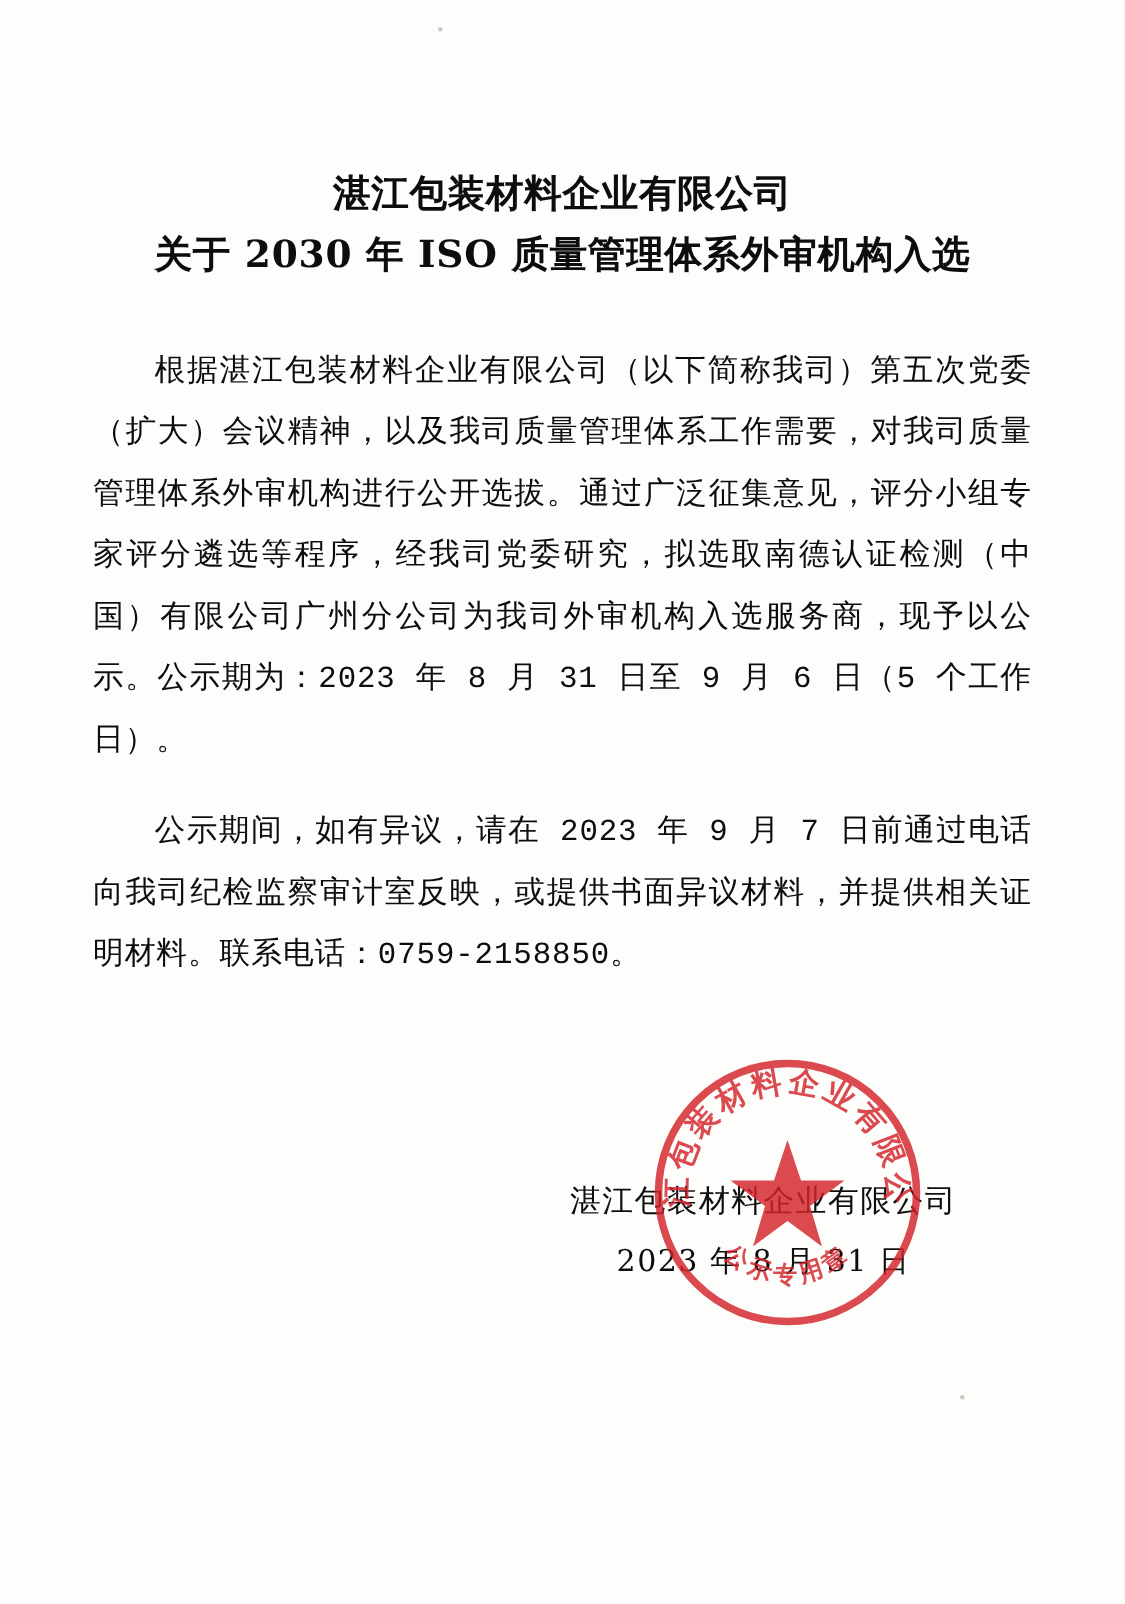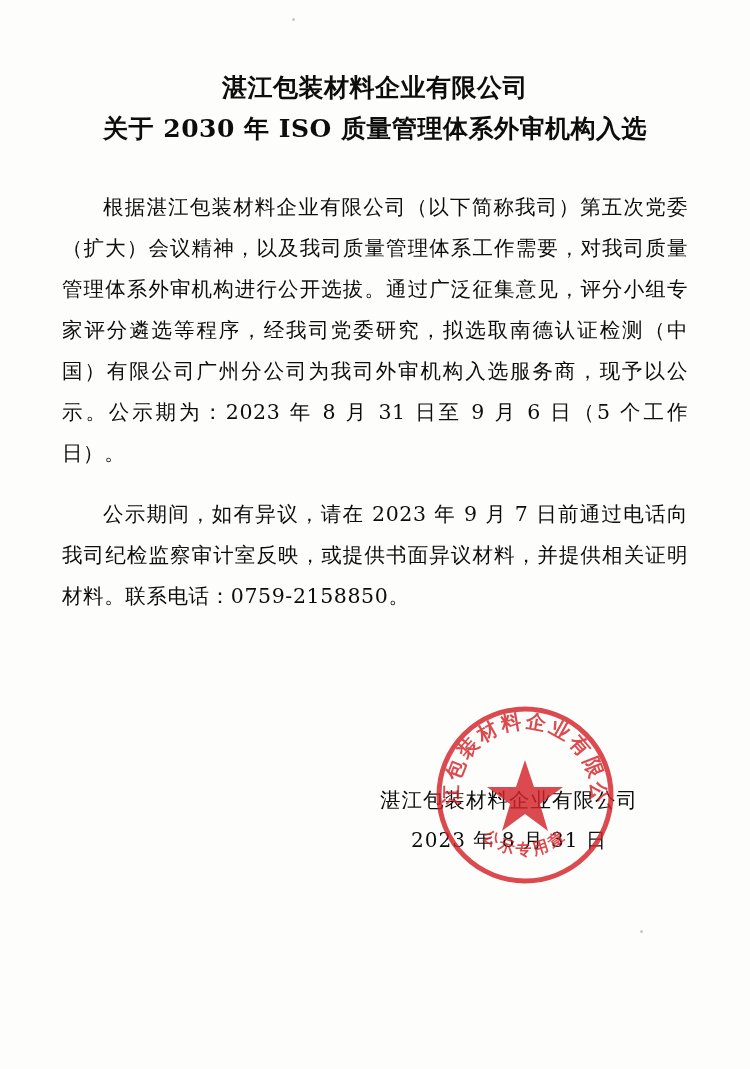--- a/index.html
+++ b/index.html
@@ -13,35 +13,36 @@
     font-family: "DejaVu Serif", "Liberation Serif", serif;
     color: #0d0d0d;
     position: relative;
     overflow: hidden;
   }
   .page {
     position: relative;
     width: 750px;
     height: 1069px;
     box-sizing: border-box;
-    padding: 67px 62px 0 62px;
+    padding: 108px 62px 0 62px;
   }
   .title-block {
     text-align: center;
     margin: 0 0 38px 0;
   }
   .title-line {
     font-size: 25px;
     font-weight: bold;
     line-height: 41px;
     letter-spacing: 0.5px;
     font-family: "DejaVu Serif", "Liberation Serif", serif;
   }
   .body-block {
     margin-top: 21px;
+    font-family: Liberation Mono, monospace;
   }
   .para {
     font-size: 20.5px;
     line-height: 41px;
     text-align: justify;
     text-justify: inter-ideograph;
     text-indent: 2em;
     margin: 0 0 20px 0;
     letter-spacing: 0.6px;
   }

